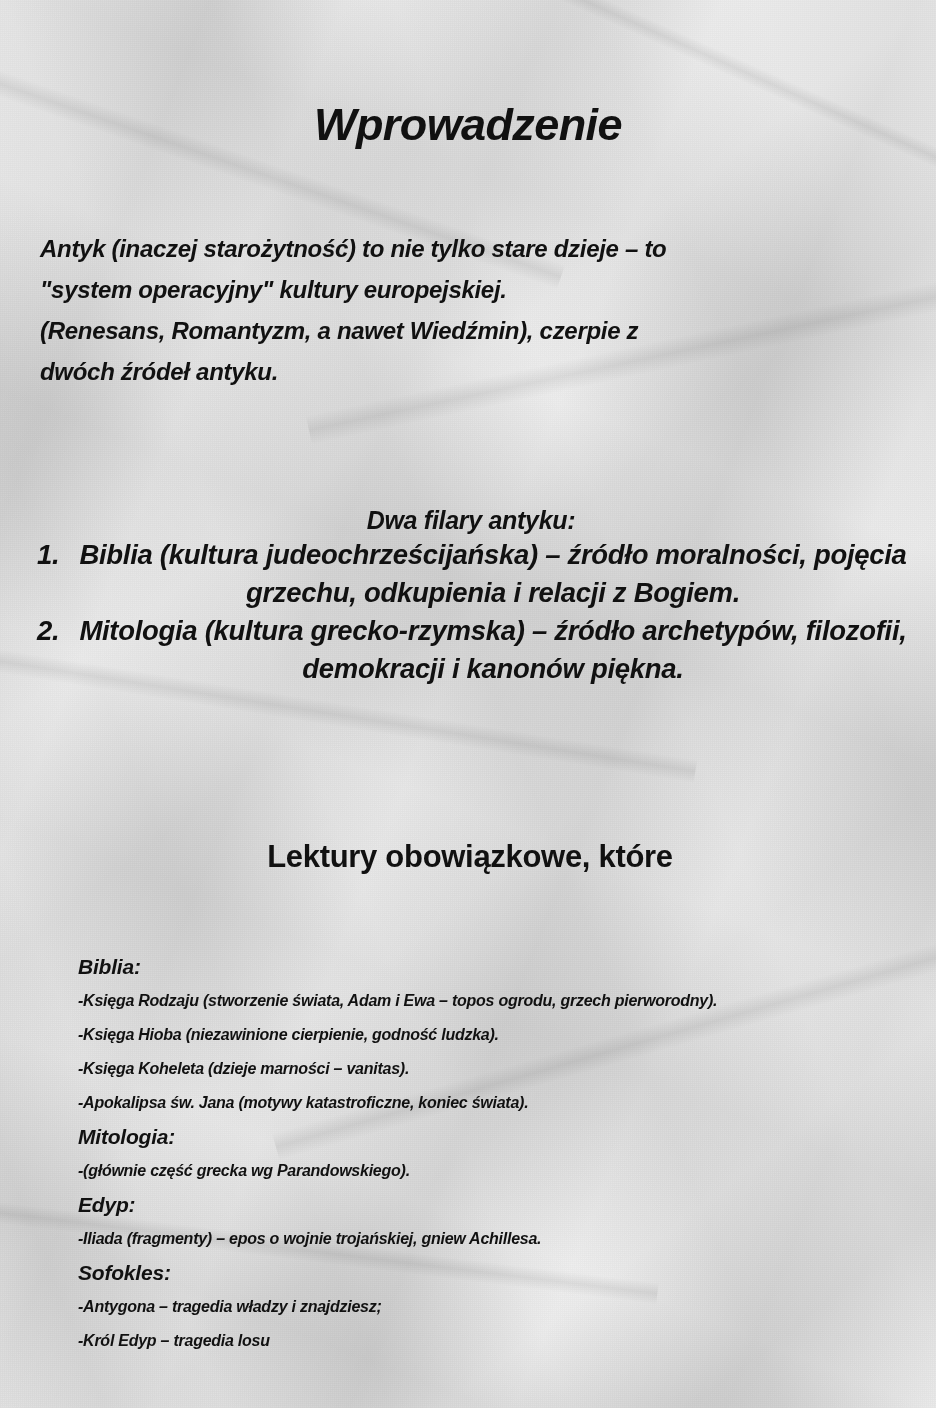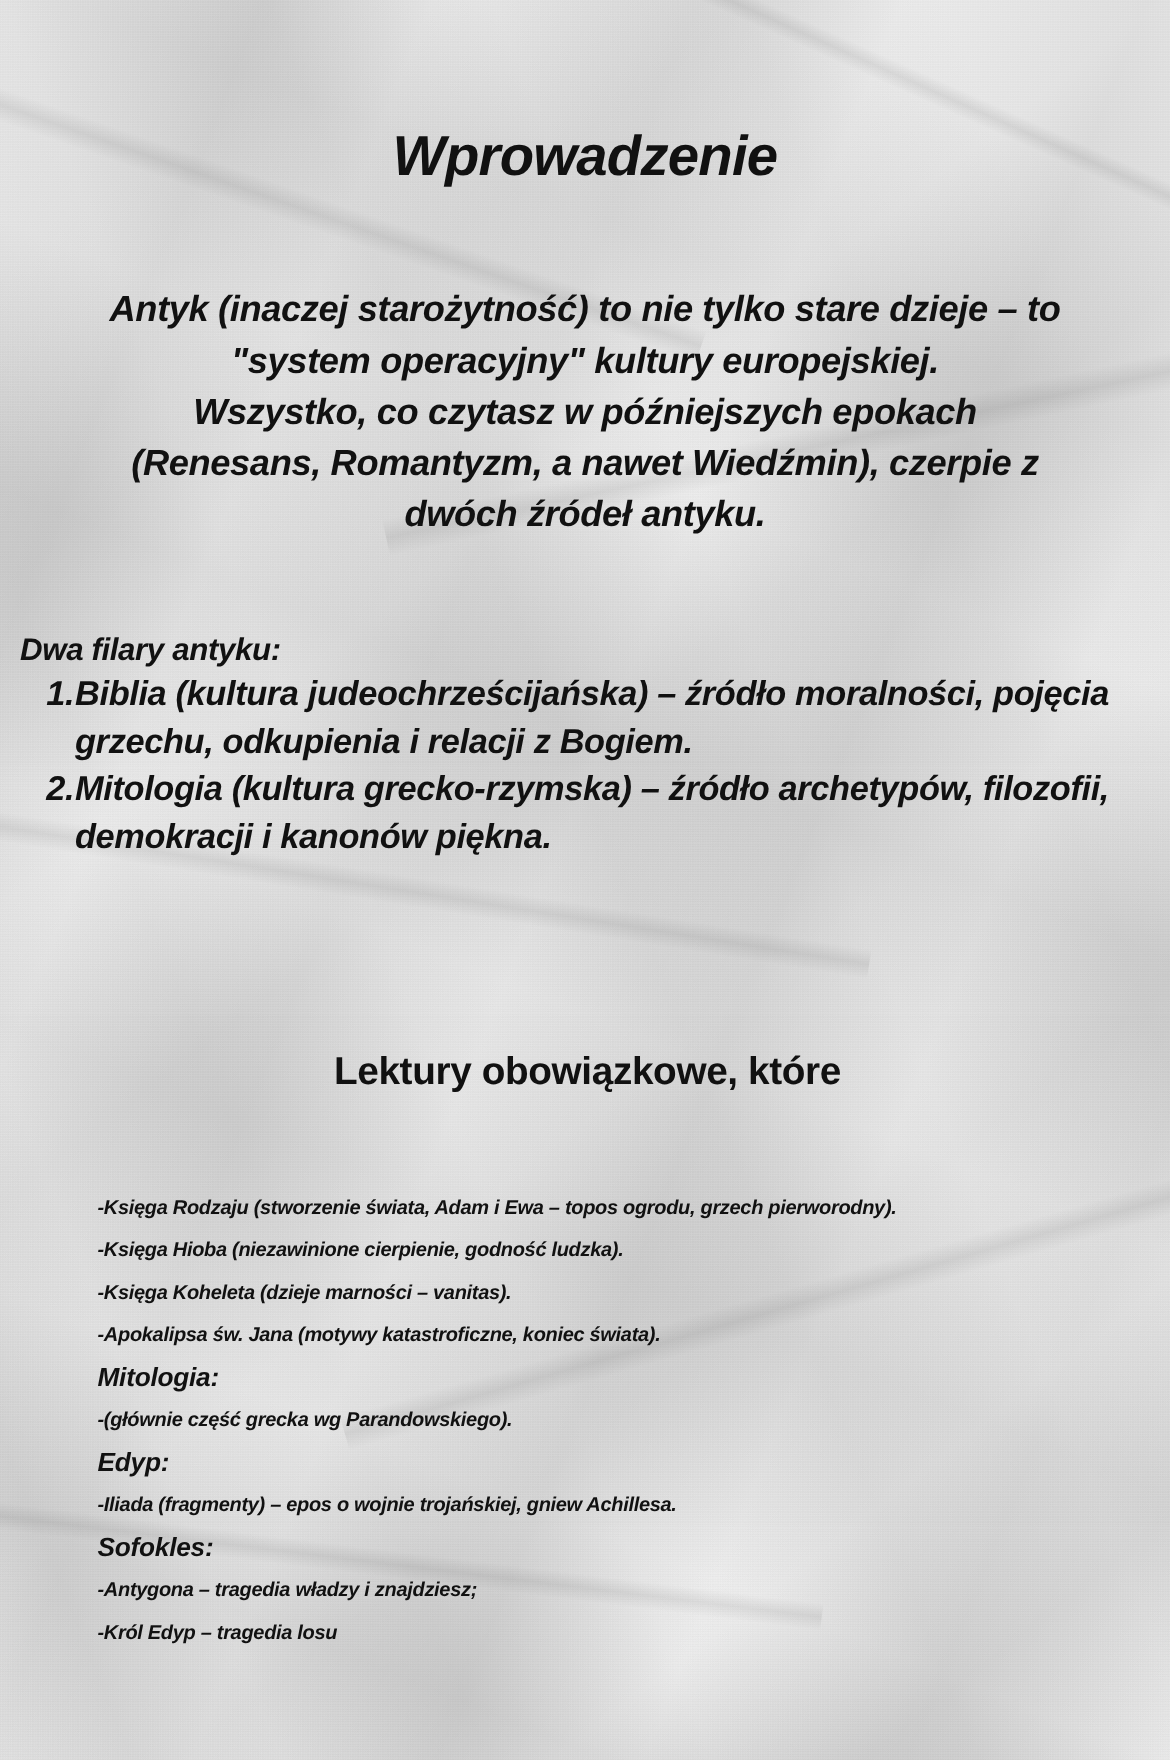--- a/index.html
+++ b/index.html
@@ -74,34 +74,34 @@
     font-style: italic;
     letter-spacing: -0.6px;
     line-height: 1.05;
   }
 
   .intro {
     position: absolute;
     top: 228px;
     left: 40px;
     width: 856px;
-    text-align: center;
-    font-size: 29px;
+    font-size: 24px;
     font-weight: 700;
     font-style: italic;
     line-height: 41px;
     letter-spacing: -0.3px;
   }
   .intro .ln { display: block; white-space: nowrap; }
 
   .pillars {
     position: absolute;
     top: 505px;
     left: 16px;
     width: 910px;
+    text-align: center;
   }
   .pillars-heading {
     font-size: 25px;
     font-weight: 900;
     font-style: italic;
     letter-spacing: -0.3px;
     line-height: 31px;
   }
   .pillars-list {
     margin: 0;
@@ -173,21 +173,20 @@
   <div class="crease" style="left:-40px; top:1240px; width:700px; height:22px; transform:rotate(7deg);"></div>
   <div class="crease" style="left:420px; top:60px; width:640px; height:20px; transform:rotate(24deg);"></div>
 
   <div class="content">
 
     <h1 class="title">Wprowadzenie</h1>
 
     <div class="intro">
       <span class="ln">Antyk (inaczej starożytność) to nie tylko stare dzieje – to</span>
       <span class="ln">"system operacyjny" kultury europejskiej.</span>
-      <span class="ln">Wszystko, co czytasz w późniejszych epokach</span>
       <span class="ln">(Renesans, Romantyzm, a nawet Wiedźmin), czerpie z</span>
       <span class="ln">dwóch źródeł antyku.</span>
     </div>
 
     <section class="pillars">
       <div class="pillars-heading">Dwa filary antyku:</div>
       <ol class="pillars-list">
         <li>
           <span class="num">1.</span>
           <span>Biblia (kultura judeochrześcijańska) – źródło moralności, pojęcia grzechu, odkupienia i relacji z Bogiem.</span>
@@ -198,20 +197,21 @@
         </li>
       </ol>
     </section>
 
     <h2 class="lektury-heading">
       <span class="ln">Lektury obowiązkowe, które</span>
     </h2>
 
     <section class="booklist">
 
+      <div class="grp-head">Biblia:</div>
       <div class="entry">-Księga Rodzaju (stworzenie świata, Adam i Ewa – topos ogrodu, grzech pierworodny).</div>
       <div class="entry">-Księga Hioba (niezawinione cierpienie, godność ludzka).</div>
       <div class="entry">-Księga Koheleta (dzieje marności – vanitas).</div>
       <div class="entry">-Apokalipsa św. Jana (motywy katastroficzne, koniec świata).</div>
 
       <div class="grp-head">Mitologia:</div>
       <div class="entry">-(głównie część grecka wg Parandowskiego).</div>
 
       <div class="grp-head">Edyp:</div>
       <div class="entry">-Iliada (fragmenty) – epos o wojnie trojańskiej, gniew Achillesa.</div>

